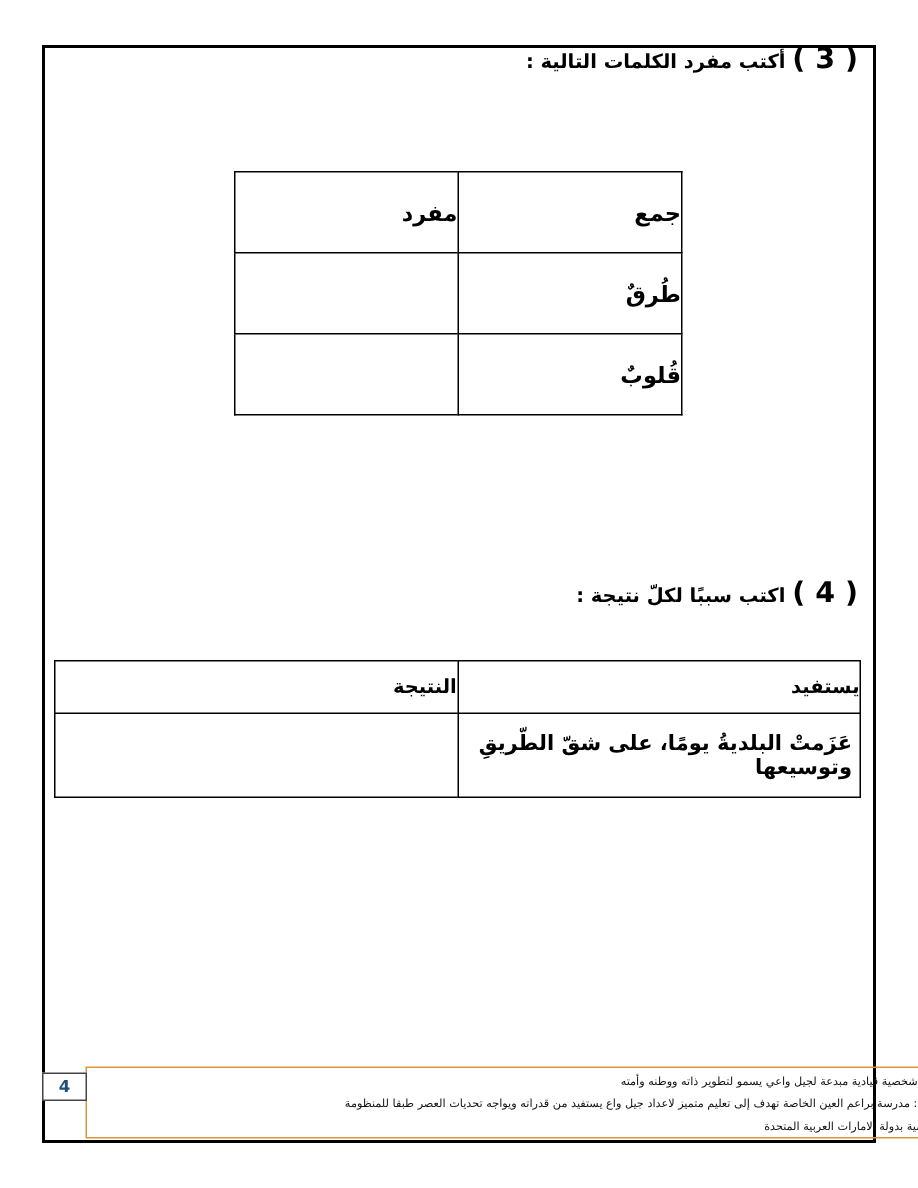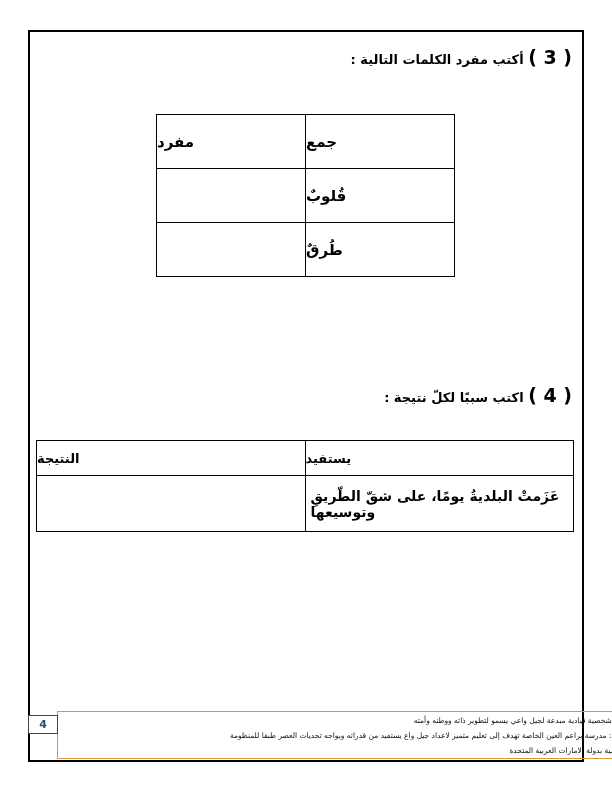--- a/index.html
+++ b/index.html
@@ -15,28 +15,28 @@
     position:absolute; left:28px; top:30px; width:556px; height:732px;
     border:2px solid #000;
   }
   .heading {
     position:absolute; right:40px;
     direction:rtl; text-align:right;
     font-weight:bold; font-size:13px; color:#000;
     white-space:nowrap;
   }
   .heading .qnum { font-size:19px; font-weight:600; }
-  #heading-3 { top:46px; }
+  #heading-3 { top:28px; }
   #heading-4 { top:384px; }
 
   table {
     position:absolute; border-collapse:collapse; table-layout:fixed;
     direction:rtl;
   }
-  th, td { border:1.6px solid #000; text-align:left; vertical-align:middle;margin-top:35px; }
+  th, td { border:1.6px solid #000; text-align:right; vertical-align:middle;margin-top:35px; }
 
   .t1 { left:156px; top:114px; width:299px; }
   .t1 th { height:54px; font-size:15px; font-weight:bold; }
   .t1 td { height:54px; font-size:15px; font-weight:bold; }
 
   .t2 { left:36px; top:440px; width:538px; }
   .t2 th { height:35px; font-size:13px; font-weight:bold; }
   .t2 td { height:56px; font-size:14px; font-weight:bold; padding:2px 5px; }
 
   .footer-box {
@@ -68,25 +68,25 @@
 
 <table class="t1" dir="rtl">
   <thead>
     <tr>
       <th>جمع</th>
       <th>مفرد</th>
     </tr>
   </thead>
   <tbody>
     <tr>
-      <td>قُلوبٌ</td>
+      <td>طُرقٌ</td>
       <td></td>
     </tr>
     <tr>
-      <td>طُرقٌ</td>
+      <td>قُلوبٌ</td>
       <td></td>
     </tr>
   </tbody>
 </table>
 
 <div id="heading-4" class="heading" dir="rtl">
   <span class="qnum">( 4 )</span>
   <span class="qtitle">اكتب سببًا لكلّ نتيجة :</span>
 </div>
 

